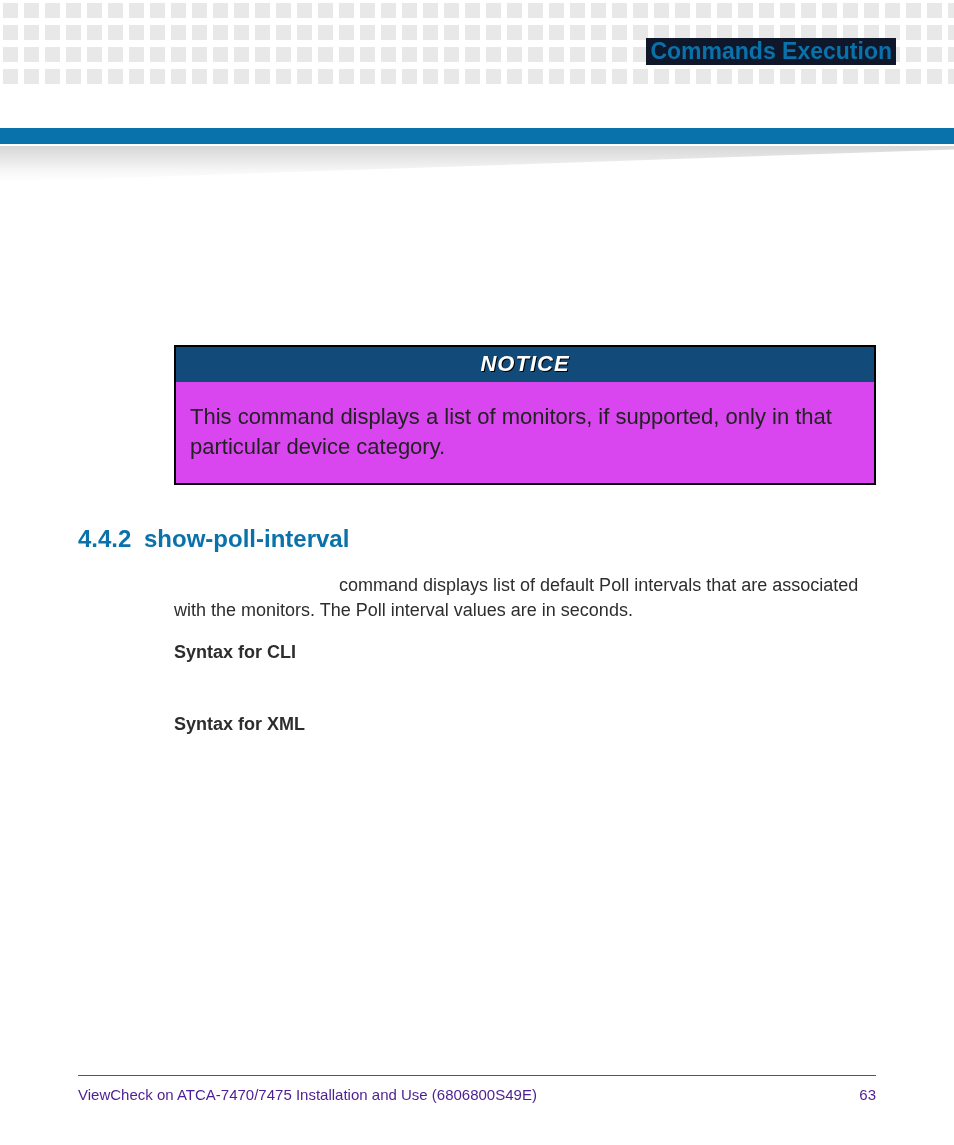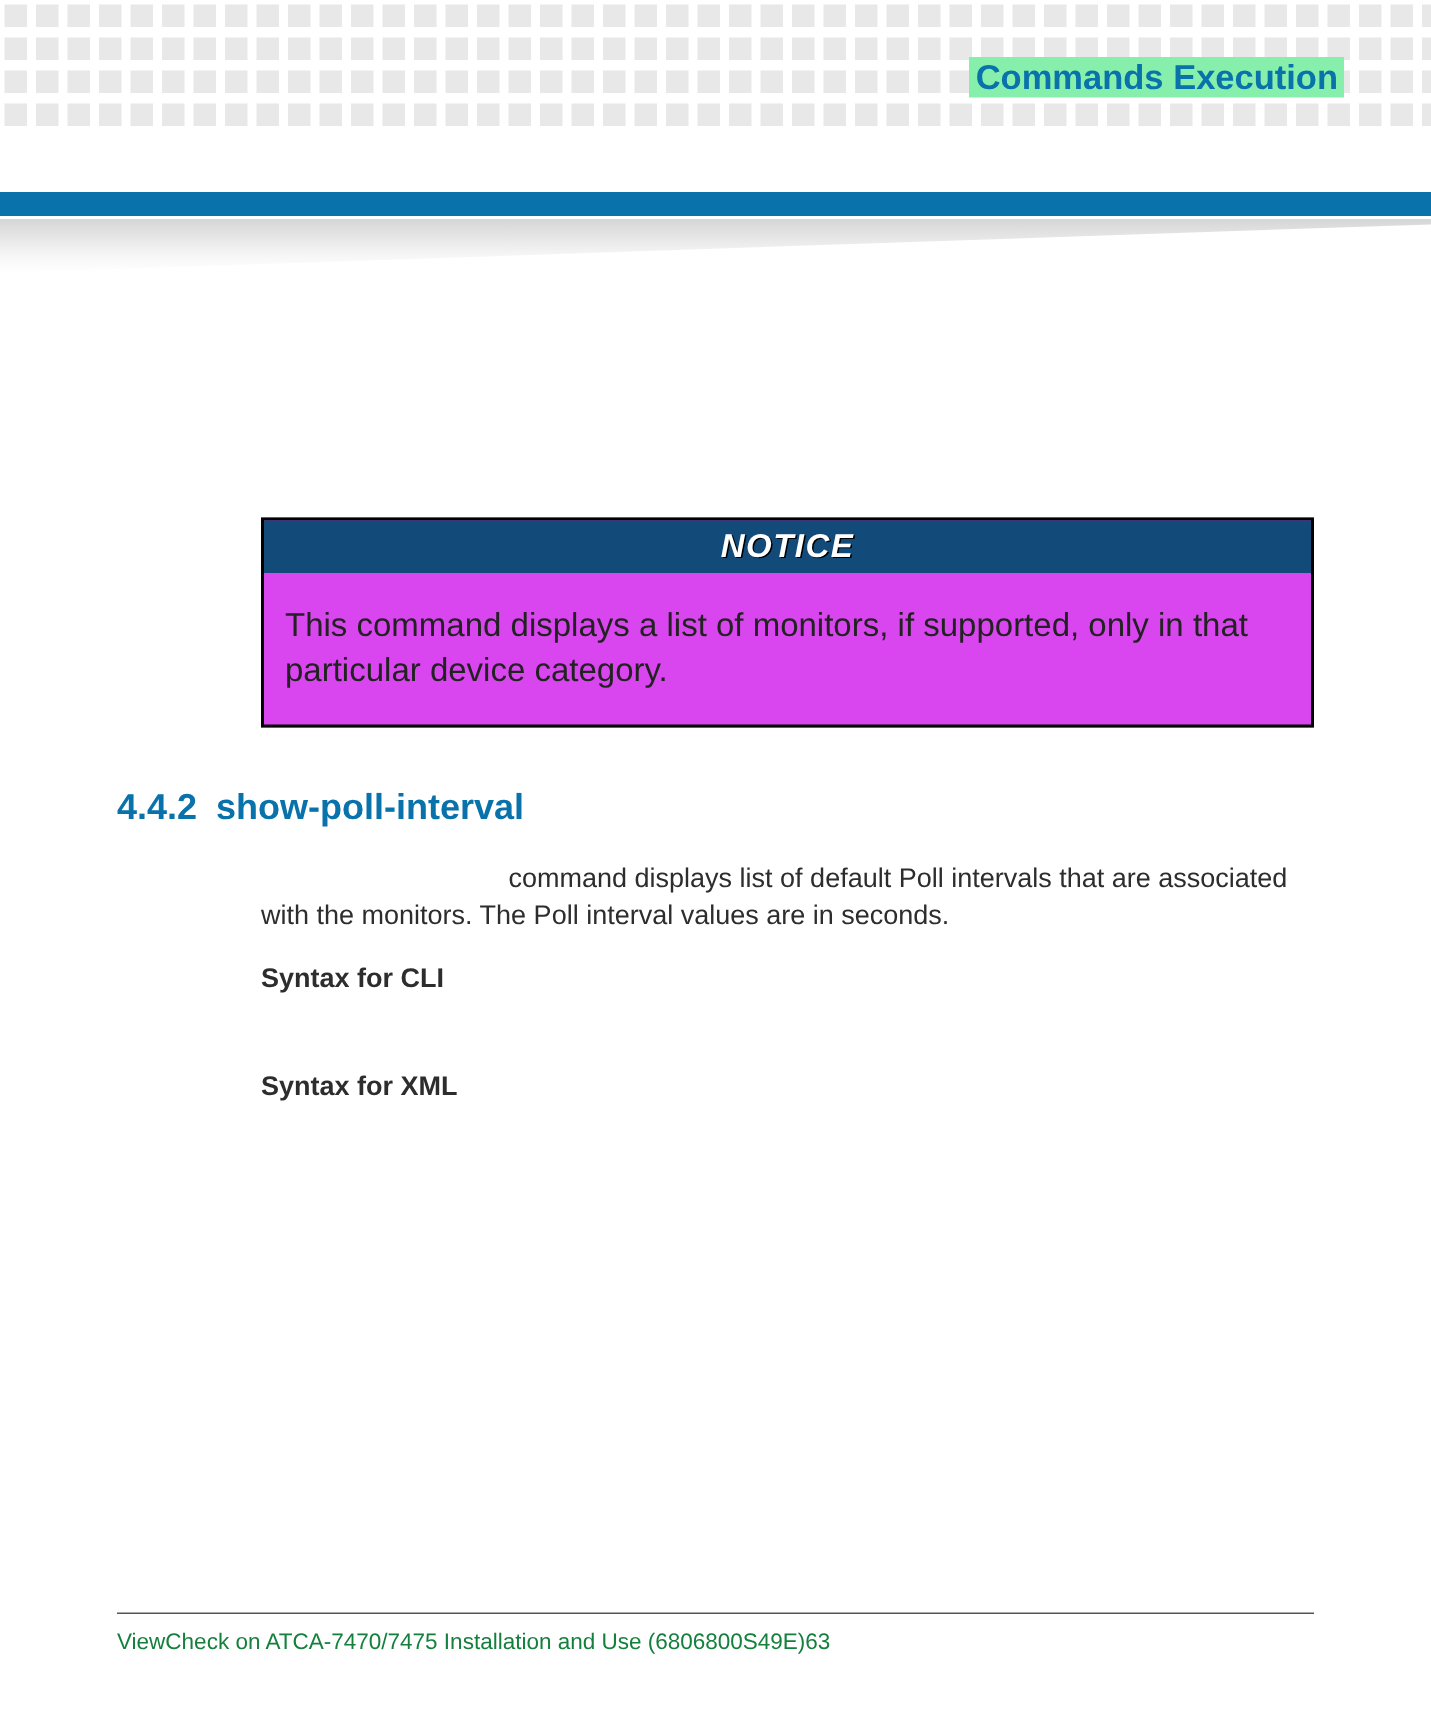--- a/index.html
+++ b/index.html
@@ -38,21 +38,21 @@
     display: inline-block;
     width: 15px;
     height: 15px;
     margin: 3px 3px;
     background: var(--light-gray);
   }
   .header-title-wrap {
     position: absolute;
     top: 38px;
     right: 58px;
-    background: #86efac;
+    background: #0f172a;
     padding: 0 4px;
   }
   .header-title {
     font-weight: 700;
     font-size: 23px;
     color: var(--brand-blue);
   }
 
   
   .blue-bar {
@@ -148,22 +148,23 @@
     right: 78px;
     bottom: 42px;
   }
   .footer-rule {
     height: 1px;
     background: #555;
     margin-bottom: 10px;
   }
   .footer-line {
     display: flex;
+    justify-content: space-between;
     font-size: 15px;
-    color: #15803d;
+    color: #4c1d95;
   }
 </style>
 </head>
 <body>
 
 <div class="dot-strip">
   <div class="dot-row" id="dot-row-0"><span class="dot"></span><span class="dot"></span><span class="dot"></span><span class="dot"></span><span class="dot"></span><span class="dot"></span><span class="dot"></span><span class="dot"></span><span class="dot"></span><span class="dot"></span><span class="dot"></span><span class="dot"></span><span class="dot"></span><span class="dot"></span><span class="dot"></span><span class="dot"></span><span class="dot"></span><span class="dot"></span><span class="dot"></span><span class="dot"></span><span class="dot"></span><span class="dot"></span><span class="dot"></span><span class="dot"></span><span class="dot"></span><span class="dot"></span><span class="dot"></span><span class="dot"></span><span class="dot"></span><span class="dot"></span><span class="dot"></span><span class="dot"></span><span class="dot"></span><span class="dot"></span><span class="dot"></span><span class="dot"></span><span class="dot"></span><span class="dot"></span><span class="dot"></span><span class="dot"></span><span class="dot"></span><span class="dot"></span><span class="dot"></span><span class="dot"></span><span class="dot"></span><span class="dot"></span></div>
   <div class="dot-row" id="dot-row-1"><span class="dot"></span><span class="dot"></span><span class="dot"></span><span class="dot"></span><span class="dot"></span><span class="dot"></span><span class="dot"></span><span class="dot"></span><span class="dot"></span><span class="dot"></span><span class="dot"></span><span class="dot"></span><span class="dot"></span><span class="dot"></span><span class="dot"></span><span class="dot"></span><span class="dot"></span><span class="dot"></span><span class="dot"></span><span class="dot"></span><span class="dot"></span><span class="dot"></span><span class="dot"></span><span class="dot"></span><span class="dot"></span><span class="dot"></span><span class="dot"></span><span class="dot"></span><span class="dot"></span><span class="dot"></span><span class="dot"></span><span class="dot"></span><span class="dot"></span><span class="dot"></span><span class="dot"></span><span class="dot"></span><span class="dot"></span><span class="dot"></span><span class="dot"></span><span class="dot"></span><span class="dot"></span><span class="dot"></span><span class="dot"></span><span class="dot"></span><span class="dot"></span><span class="dot"></span></div>
   <div class="dot-row" id="dot-row-2"><span class="dot"></span><span class="dot"></span><span class="dot"></span><span class="dot"></span><span class="dot"></span><span class="dot"></span><span class="dot"></span><span class="dot"></span><span class="dot"></span><span class="dot"></span><span class="dot"></span><span class="dot"></span><span class="dot"></span><span class="dot"></span><span class="dot"></span><span class="dot"></span><span class="dot"></span><span class="dot"></span><span class="dot"></span><span class="dot"></span><span class="dot"></span><span class="dot"></span><span class="dot"></span><span class="dot"></span><span class="dot"></span><span class="dot"></span><span class="dot"></span><span class="dot"></span><span class="dot"></span><span class="dot"></span><span class="dot"></span><span class="dot"></span><span class="dot"></span><span class="dot"></span><span class="dot"></span><span class="dot"></span><span class="dot"></span><span class="dot"></span><span class="dot"></span><span class="dot"></span><span class="dot"></span><span class="dot"></span><span class="dot"></span><span class="dot"></span><span class="dot"></span><span class="dot"></span></div>
   <div class="dot-row" id="dot-row-3"><span class="dot"></span><span class="dot"></span><span class="dot"></span><span class="dot"></span><span class="dot"></span><span class="dot"></span><span class="dot"></span><span class="dot"></span><span class="dot"></span><span class="dot"></span><span class="dot"></span><span class="dot"></span><span class="dot"></span><span class="dot"></span><span class="dot"></span><span class="dot"></span><span class="dot"></span><span class="dot"></span><span class="dot"></span><span class="dot"></span><span class="dot"></span><span class="dot"></span><span class="dot"></span><span class="dot"></span><span class="dot"></span><span class="dot"></span><span class="dot"></span><span class="dot"></span><span class="dot"></span><span class="dot"></span><span class="dot"></span><span class="dot"></span><span class="dot"></span><span class="dot"></span><span class="dot"></span><span class="dot"></span><span class="dot"></span><span class="dot"></span><span class="dot"></span><span class="dot"></span><span class="dot"></span><span class="dot"></span><span class="dot"></span><span class="dot"></span><span class="dot"></span><span class="dot"></span></div>

